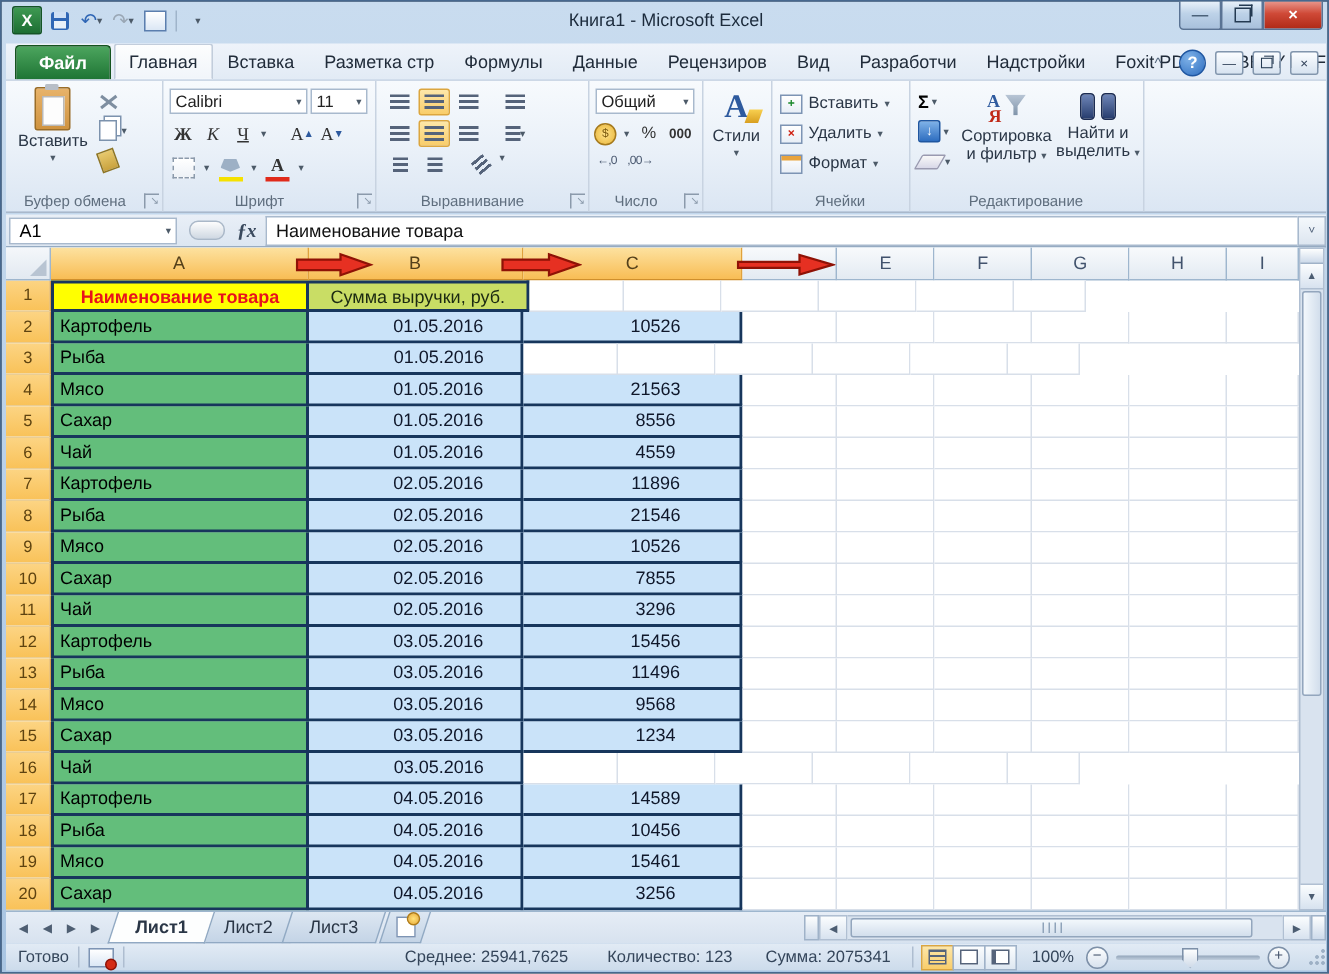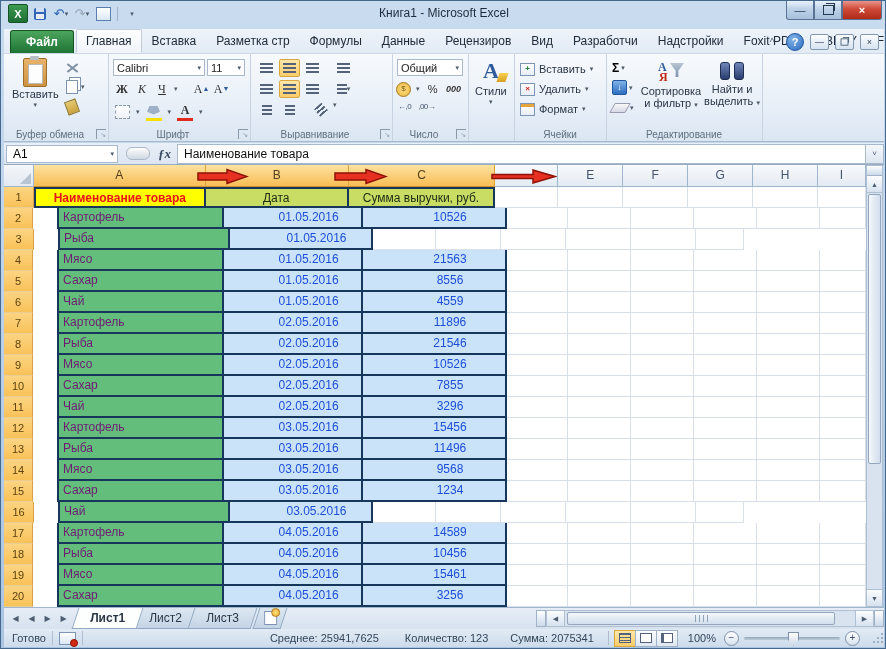--- a/index.html
+++ b/index.html
@@ -99,22 +99,22 @@
   .colhdr{display:flex;height:22px;}
   .corner{width:30px;height:22px;background:linear-gradient(#f4f7fa,#e2e9f1);border-right:1px solid #9eb6ce;border-bottom:1px solid #9eb6ce;box-sizing:border-box;position:relative;}
   .corner:after{content:"";position:absolute;right:2px;bottom:2px;border-left:11px solid transparent;border-bottom:11px solid #b8c4d2;}
   .ch{box-sizing:border-box;border-right:1px solid #9eb6ce;border-bottom:1px solid #9eb6ce;background:linear-gradient(#f8fafc,#e3eaf2);color:#42536d;font-size:12px;text-align:center;line-height:21px;}
   .ch.sel{background:linear-gradient(#fde2a0,#f8bd55);border-right-color:#e0a23c;border-bottom-color:#cf8f2c;color:#54401a;}
   .cw0{width:172px;} .cw1{width:143px;} .cw2{width:147px;} .cw3{width:63px;}
   .cw4,.cw5,.cw6,.cw7{width:65px;} .cw8{width:48px;}
   .srow{display:flex;height:21px;}
   .rh{width:30px;box-sizing:border-box;background:linear-gradient(#fcd483,#f9c259);border-right:1px solid #d9a245;border-bottom:1px solid #eacd93;color:#5e4310;font-size:11px;text-align:center;line-height:20px;}
   .cell{box-sizing:border-box;font-size:12px;line-height:18px;overflow:hidden;white-space:nowrap;}
-  .cell.g{background:#63be7b;color:#701a75;border-right:2px solid #17365c;border-bottom:2px solid #17365c;border-left:2px solid #17365c;padding-left:4px;margin-left:24px;}
-  .cell.b{background:#cae3f9;color:#1d4ed8;text-align:center;border-right:2px solid #17365c;border-bottom:2px solid #17365c;padding-left:32px;}
+  .cell.g{background:#63be7b;color:#000000;border-right:2px solid #17365c;border-bottom:2px solid #17365c;border-left:2px solid #17365c;padding-left:4px;}
+  .cell.b{background:#cae3f9;color:#0f172a;text-align:center;border-right:2px solid #17365c;border-bottom:2px solid #17365c;padding-left:32px;}
   .cell.e{background:#fff;border-right:1px solid #d8dfe9;border-bottom:1px solid #d8dfe9;}
   .cell.hy{background:#ffff00;color:#e8111c;font-weight:bold;text-align:center;border:2px solid #17365c;}
   .cell.hg{background:#c9dd65;color:#1c2a12;text-align:center;border-top:2px solid #17365c;border-right:2px solid #17365c;border-bottom:2px solid #17365c;}
   .arrow{position:absolute;z-index:6;top:3px;height:17px;}
 
   
   .vscroll{position:absolute;left:865px;top:164px;width:17px;height:442px;background:#d9e3ef;border:1px solid #b0bfd2;box-sizing:border-box;}
   .vsplit{height:9px;background:linear-gradient(#fdfefe,#cddaea);border-bottom:1px solid #9fb2c8;}
   .sbtn{height:16px;display:flex;align-items:center;justify-content:center;font-size:7px;color:#4c5d72;background:linear-gradient(#fbfdfe,#d7e2ef);border-bottom:1px solid #b0bfd2;}
   .vthumb{margin:1px;height:268px;background:linear-gradient(90deg,#f3f8fc,#d2deec);border:1px solid #93a6bd;border-radius:2px;}
@@ -344,21 +344,21 @@
 
     <div class="rgroup" style="left:388px;width:76px;">
       <div class="combo" style="position:absolute;left:5px;top:5px;width:66px;">
           <span>Общий</span>
           <span class="caret">▾</span>
         </div>
       <div style="position:absolute;left:4px;top:27px;display:flex;align-items:center;gap:5px;">
         <span class="coin">$</span>
           <span class="caret">▾</span>
         <span class="fbtn" style="font-size:11px;">%</span>
-        <span class="fbtn" style="font-size:9px;font-weight:bold;font-style:italic;">000</span>
+        <span class="fbtn" style="font-size:9px;font-weight:bold;">000</span>
       </div>
       <div style="position:absolute;left:6px;top:48px;display:flex;align-items:center;gap:7px;">
         <span class="smalltxt">←,0</span>
         <span class="smalltxt">,00→</span>
       </div>
       <div class="glabel">Число</div>
       <div class="dlg">↘</div>
     </div>
 
     <div class="rgroup" style="left:464px;width:46px;">
@@ -447,21 +447,20 @@
         <div class="ch cw5">F</div>
         <div class="ch cw6">G</div>
         <div class="ch cw7">H</div>
         <div class="ch cw8">I</div>
       </div>
     <div>
 
       <div class="srow">
         <div class="rh">1</div>
         <div class="cell hy cw0">Наименование товара</div>
-        <div class="cell hg cw1">Дата</div>
         <div class="cell hg cw2">Сумма выручки, руб.</div>
         <div class="cell e cw3"></div>
         <div class="cell e cw4"></div>
         <div class="cell e cw5"></div>
         <div class="cell e cw6"></div>
         <div class="cell e cw7"></div>
         <div class="cell e cw8"></div>
       </div>
     <div class="srow">
           <div class="rh">2</div>

